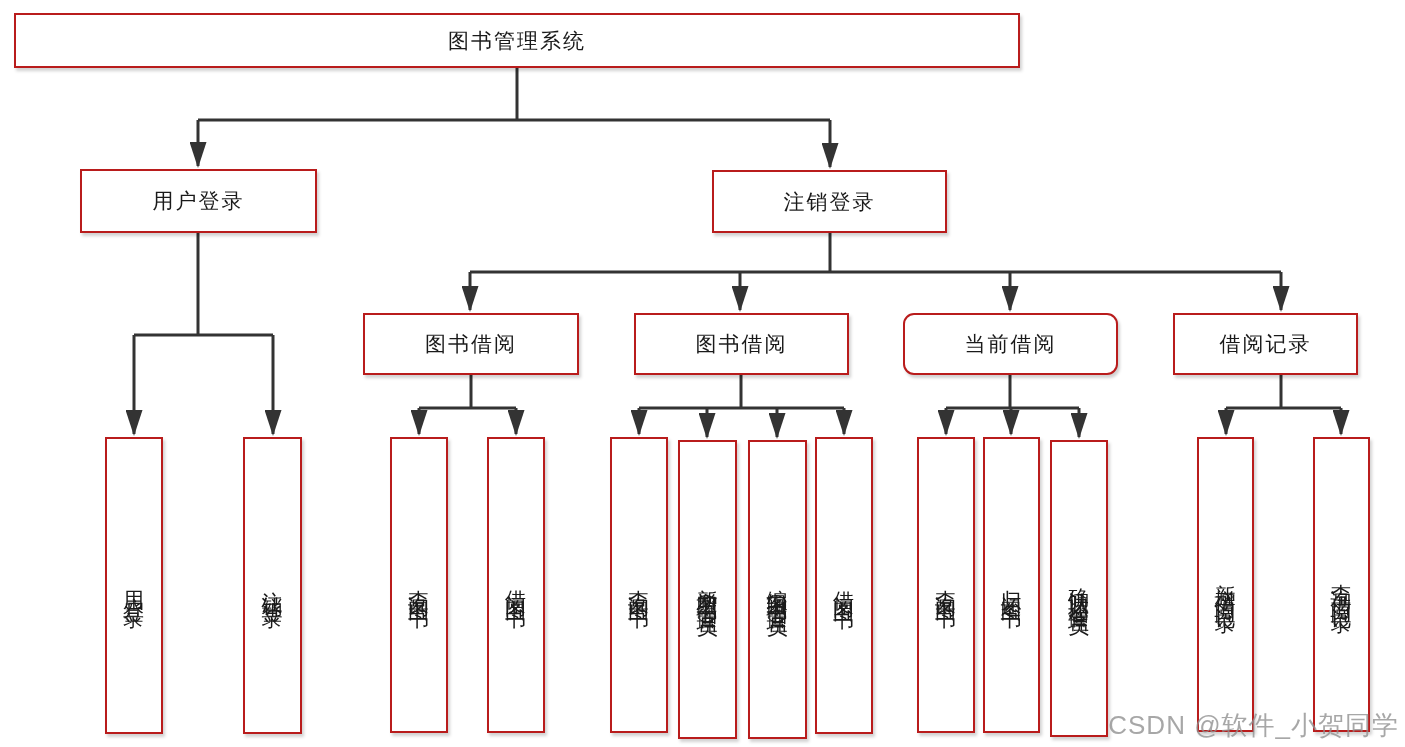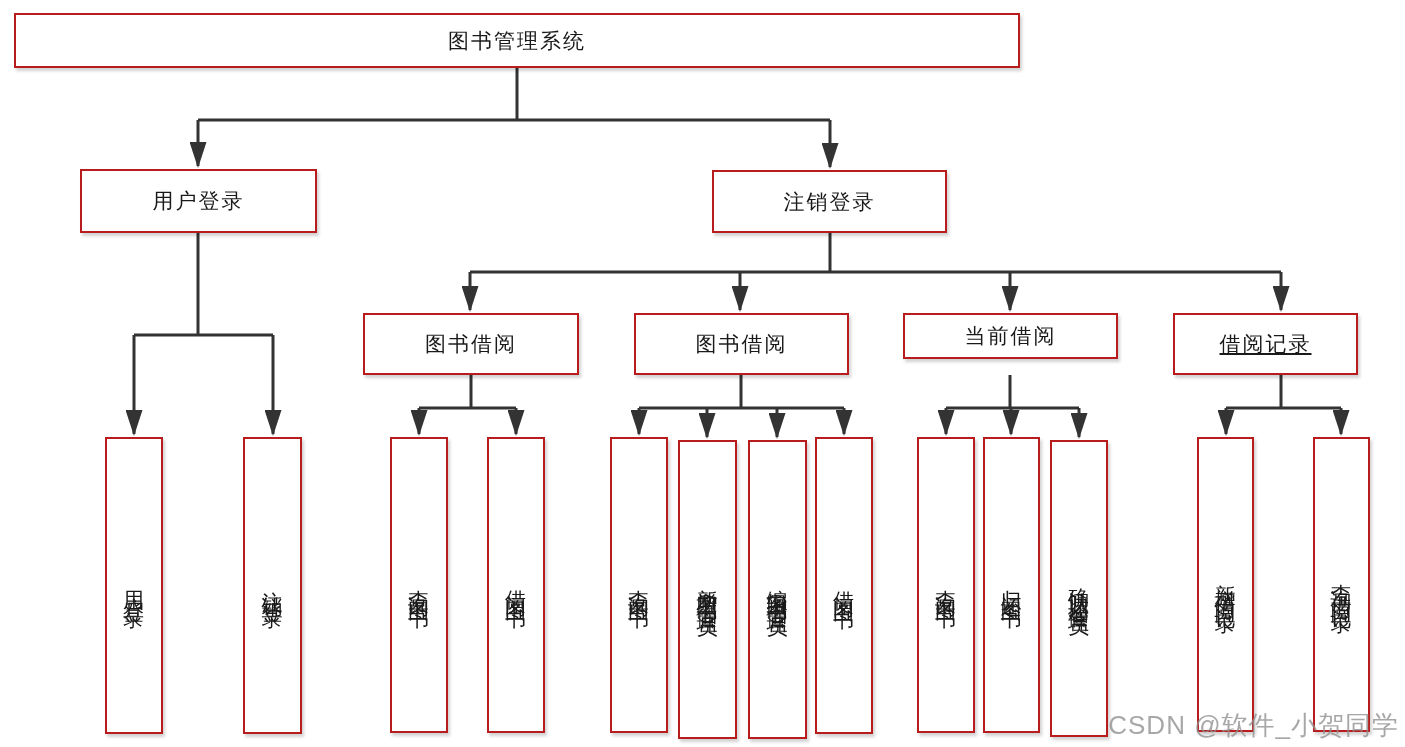--- a/index.html
+++ b/index.html
@@ -102,22 +102,22 @@
     </g>
   </svg>
 
   <div class="box" style="left:14px; top:13px; width:1006px; height:55px;">图书管理系统</div>
 
   <div class="box" style="left:80px; top:169px; width:237px; height:64px;">用户登录</div>
   <div class="box" style="left:712px; top:170px; width:235px; height:63px;">注销登录</div>
 
   <div class="box" style="left:363px; top:313px; width:216px; height:62px;">图书借阅</div>
   <div class="box" style="left:634px; top:313px; width:215px; height:62px;font-family:Liberation Mono, monospace;">图书借阅</div>
-  <div class="box" style="left:903px; top:313px; width:215px; height:46px;">当前借阅</div>
-  <div class="box" style="left:1173px; top:313px; width:185px; height:62px;text-decoration:underline;">借阅记录</div>
+  <div class="box" style="left:903px; top:313px; width:215px; height:62px;border-radius:11px;">当前借阅</div>
+  <div class="box" style="left:1173px; top:313px; width:185px; height:62px;">借阅记录</div>
 
   <div class="box vbox" style="left:105px; top:437px; width:58px; height:297px;">用户登录</div>
   <div class="box vbox" style="left:243px; top:437px; width:59px; height:297px;">注销登录</div>
 
   <div class="box vbox" style="left:390px; top:437px; width:58px; height:296px;">查询图书</div>
   <div class="box vbox" style="left:487px; top:437px; width:58px; height:296px;">借阅图书</div>
 
   <div class="box vbox" style="left:610px; top:437px; width:58px; height:296px;">查询图书</div>
   <div class="box vbox long" style="left:678px; top:440px; width:59px; height:299px;">新增图书（管理员）</div>
   <div class="box vbox long" style="left:748px; top:440px; width:59px; height:299px;">编辑图书（管理员）</div>

